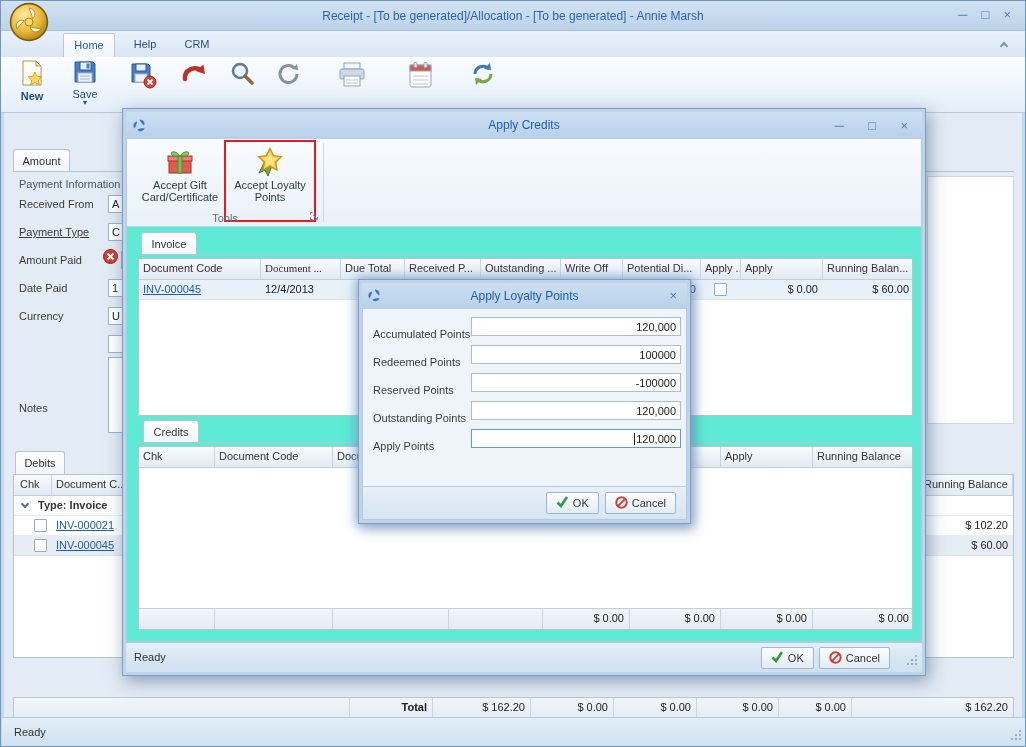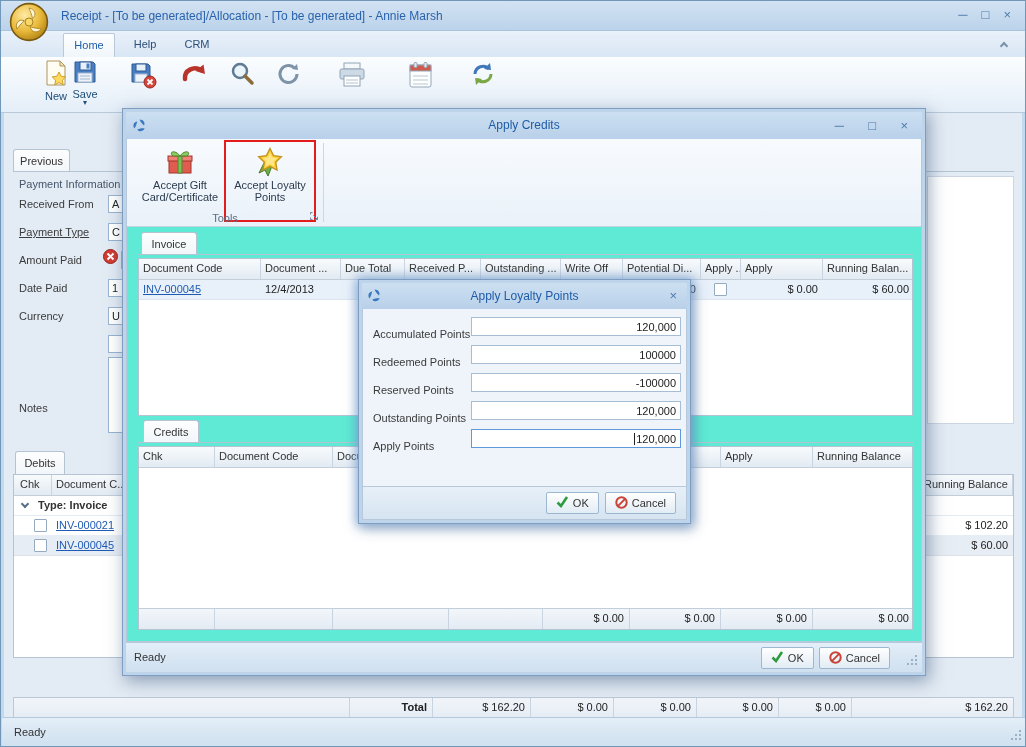--- a/index.html
+++ b/index.html
@@ -5,21 +5,21 @@
   html,body{margin:0;padding:0;background:#9db8d2;}
   *{box-sizing:border-box;}
   .app{position:relative;width:1026px;height:747px;margin:0 auto;background:#e3ebf4;
        border:1px solid #7096b8;box-shadow:inset 0 0 0 3px #c3d9ee;overflow:hidden;
        font-family:"Liberation Sans","DejaVu Sans",sans-serif;font-size:11px;color:#333;}
   .abs{position:absolute;}
   
   .titlebar{position:absolute;left:0;top:0;right:0;height:30px;
             background:linear-gradient(#d2e2f3,#bcd3ea);border-bottom:1px solid #a9c3de;}
   .wtitle{position:absolute;left:60px;right:60px;top:0;height:30px;line-height:30px;
-          color:#2a63ad;font-size:12px;white-space:nowrap;overflow:hidden;}
+          text-align:center;color:#2a63ad;font-size:12px;white-space:nowrap;overflow:hidden;}
   .wctrls{position:absolute;right:14px;top:5px;display:flex;gap:14px;}
   .glyph{color:#4f7bab;font-size:13px;line-height:18px;cursor:pointer;}
   .applogo{left:8px;top:1px;z-index:5;}
   
   .rtabs{position:absolute;left:0;top:30px;right:0;height:26px;
          background:linear-gradient(#e9f1fa,#d9e6f4);}
   .rtab{position:absolute;top:2px;height:24px;line-height:23px;text-align:center;cursor:pointer;color:#2b4f79;}
   .rtab.sel{background:linear-gradient(#fdfeff,#f0f6fb);border:1px solid #b9c9da;border-bottom:none;
             border-radius:2px 2px 0 0;color:#1e5da8;}
   .rchev{position:absolute;right:10px;top:8px;width:14px;height:12px;cursor:pointer;}
@@ -102,21 +102,21 @@
   </div>
 
   <div class="rtabs">
     <div class="rtab sel" style="left:62px;width:52px;">Home</div>
     <div class="rtab" style="left:120px;width:48px;">Help</div>
     <div class="rtab" style="left:170px;width:52px;">CRM</div>
     <div class="rchev"><span class="chevup"></span></div>
   </div>
 
   <div class="rcontent">
-    <div class="rbig" style="left:32px;">
+    <div class="rbig" style="left:8px;font-weight:bold;">
       <span>
         <svg width="24" height="28" viewBox="0 0 24 28">
           <path d="M3 2 h13 l5 5 v19 h-18 z" fill="#fffdf2" stroke="#b0955a"></path>
           <path d="M16 2 l5 5 h-5 z" fill="#efe2b8" stroke="#b0955a"></path>
           <path d="M15 13 l2.1 4.2 4.7 .7 -3.4 3.3 .8 4.6 -4.2 -2.2 -4.2 2.2 .8 -4.6 -3.4 -3.3 4.7 -.7 z" fill="#ffd95e" stroke="#c9a02e"></path>
         </svg>
       </span>
       <span class="rlabel">New</span>
     </div>
     <div class="rbig" style="left:61px;">
@@ -200,21 +200,21 @@
         <svg width="28" height="26" viewBox="0 0 28 26">
           <path d="M6 13 a8 8 0 0 1 14 -5" fill="none" stroke="#3f77b8" stroke-width="3"></path>
           <path d="M21 2 l1 7 -7 -1 z" fill="#3f77b8"></path>
           <path d="M22 13 a8 8 0 0 1 -14 5" fill="none" stroke="#79a845" stroke-width="3"></path>
           <path d="M7 24 l-1 -7 7 1 z" fill="#79a845"></path>
         </svg>
       </span>
     </div>
   </div>
 
-  <div class="tab" style="left:12px;top:148px;width:57px;height:23px;">Previous</div>
+  <div class="tab" style="left:12px;top:148px;width:57px;height:23px;">Amount</div>
   <div class="abs" style="left:12px;top:170px;width:1001px;height:1px;background:#b5c3d2;"></div>
 
   <div class="abs" style="left:18px;top:177px;color:#44566b;">Payment Information</div>
 
   <div class="fieldlabel" style="top:197px;">Received From</div>
   <div class="forminput" style="top:194px;">A</div>
 
   <div class="fieldlabel link" style="top:225px;">Payment Type</div>
   <div class="forminput" style="top:222px;">C</div>
 
@@ -340,21 +340,21 @@
           </svg>
         </span>
         <div class="abs" style="left:196px;top:4px;bottom:4px;width:1px;background:#ccd8e4;"></div>
       </div>
 
       <div class="tab" style="left:14px;top:93px;width:56px;height:23px;">Invoice</div>
       <div class="abs" style="left:11px;top:115px;width:775px;height:1px;background:#b5c3d2;"></div>
       <div class="grid" style="left:11px;top:119px;width:775px;height:158px;">
         <div class="ghead">
           <div class="hcell" style="left:0;width:122px;">Document Code</div>
-          <div class="hcell" style="left:122px;width:80px;">Document ...</div>
+          <div class="hcell" style="left:122px;width:80px;font-family:Liberation Serif, serif;">Document ...</div>
           <div class="hcell" style="left:202px;width:64px;">Due Total</div>
           <div class="hcell" style="left:266px;width:76px;">Received P...</div>
           <div class="hcell" style="left:342px;width:80px;">Outstanding ...</div>
           <div class="hcell" style="left:422px;width:62px;">Write Off</div>
           <div class="hcell" style="left:484px;width:78px;">Potential Di...</div>
           <div class="hcell" style="left:562px;width:40px;">Apply ...</div>
           <div class="hcell" style="left:602px;width:82px;">Apply</div>
           <div class="hcell" style="left:684px;width:91px;border-right:none;">Running Balan...</div>
         </div>
         <div class="abs" style="left:0;top:21px;width:773px;height:20px;background:#e8f1fa;border-bottom:1px solid #dce5ee;">

